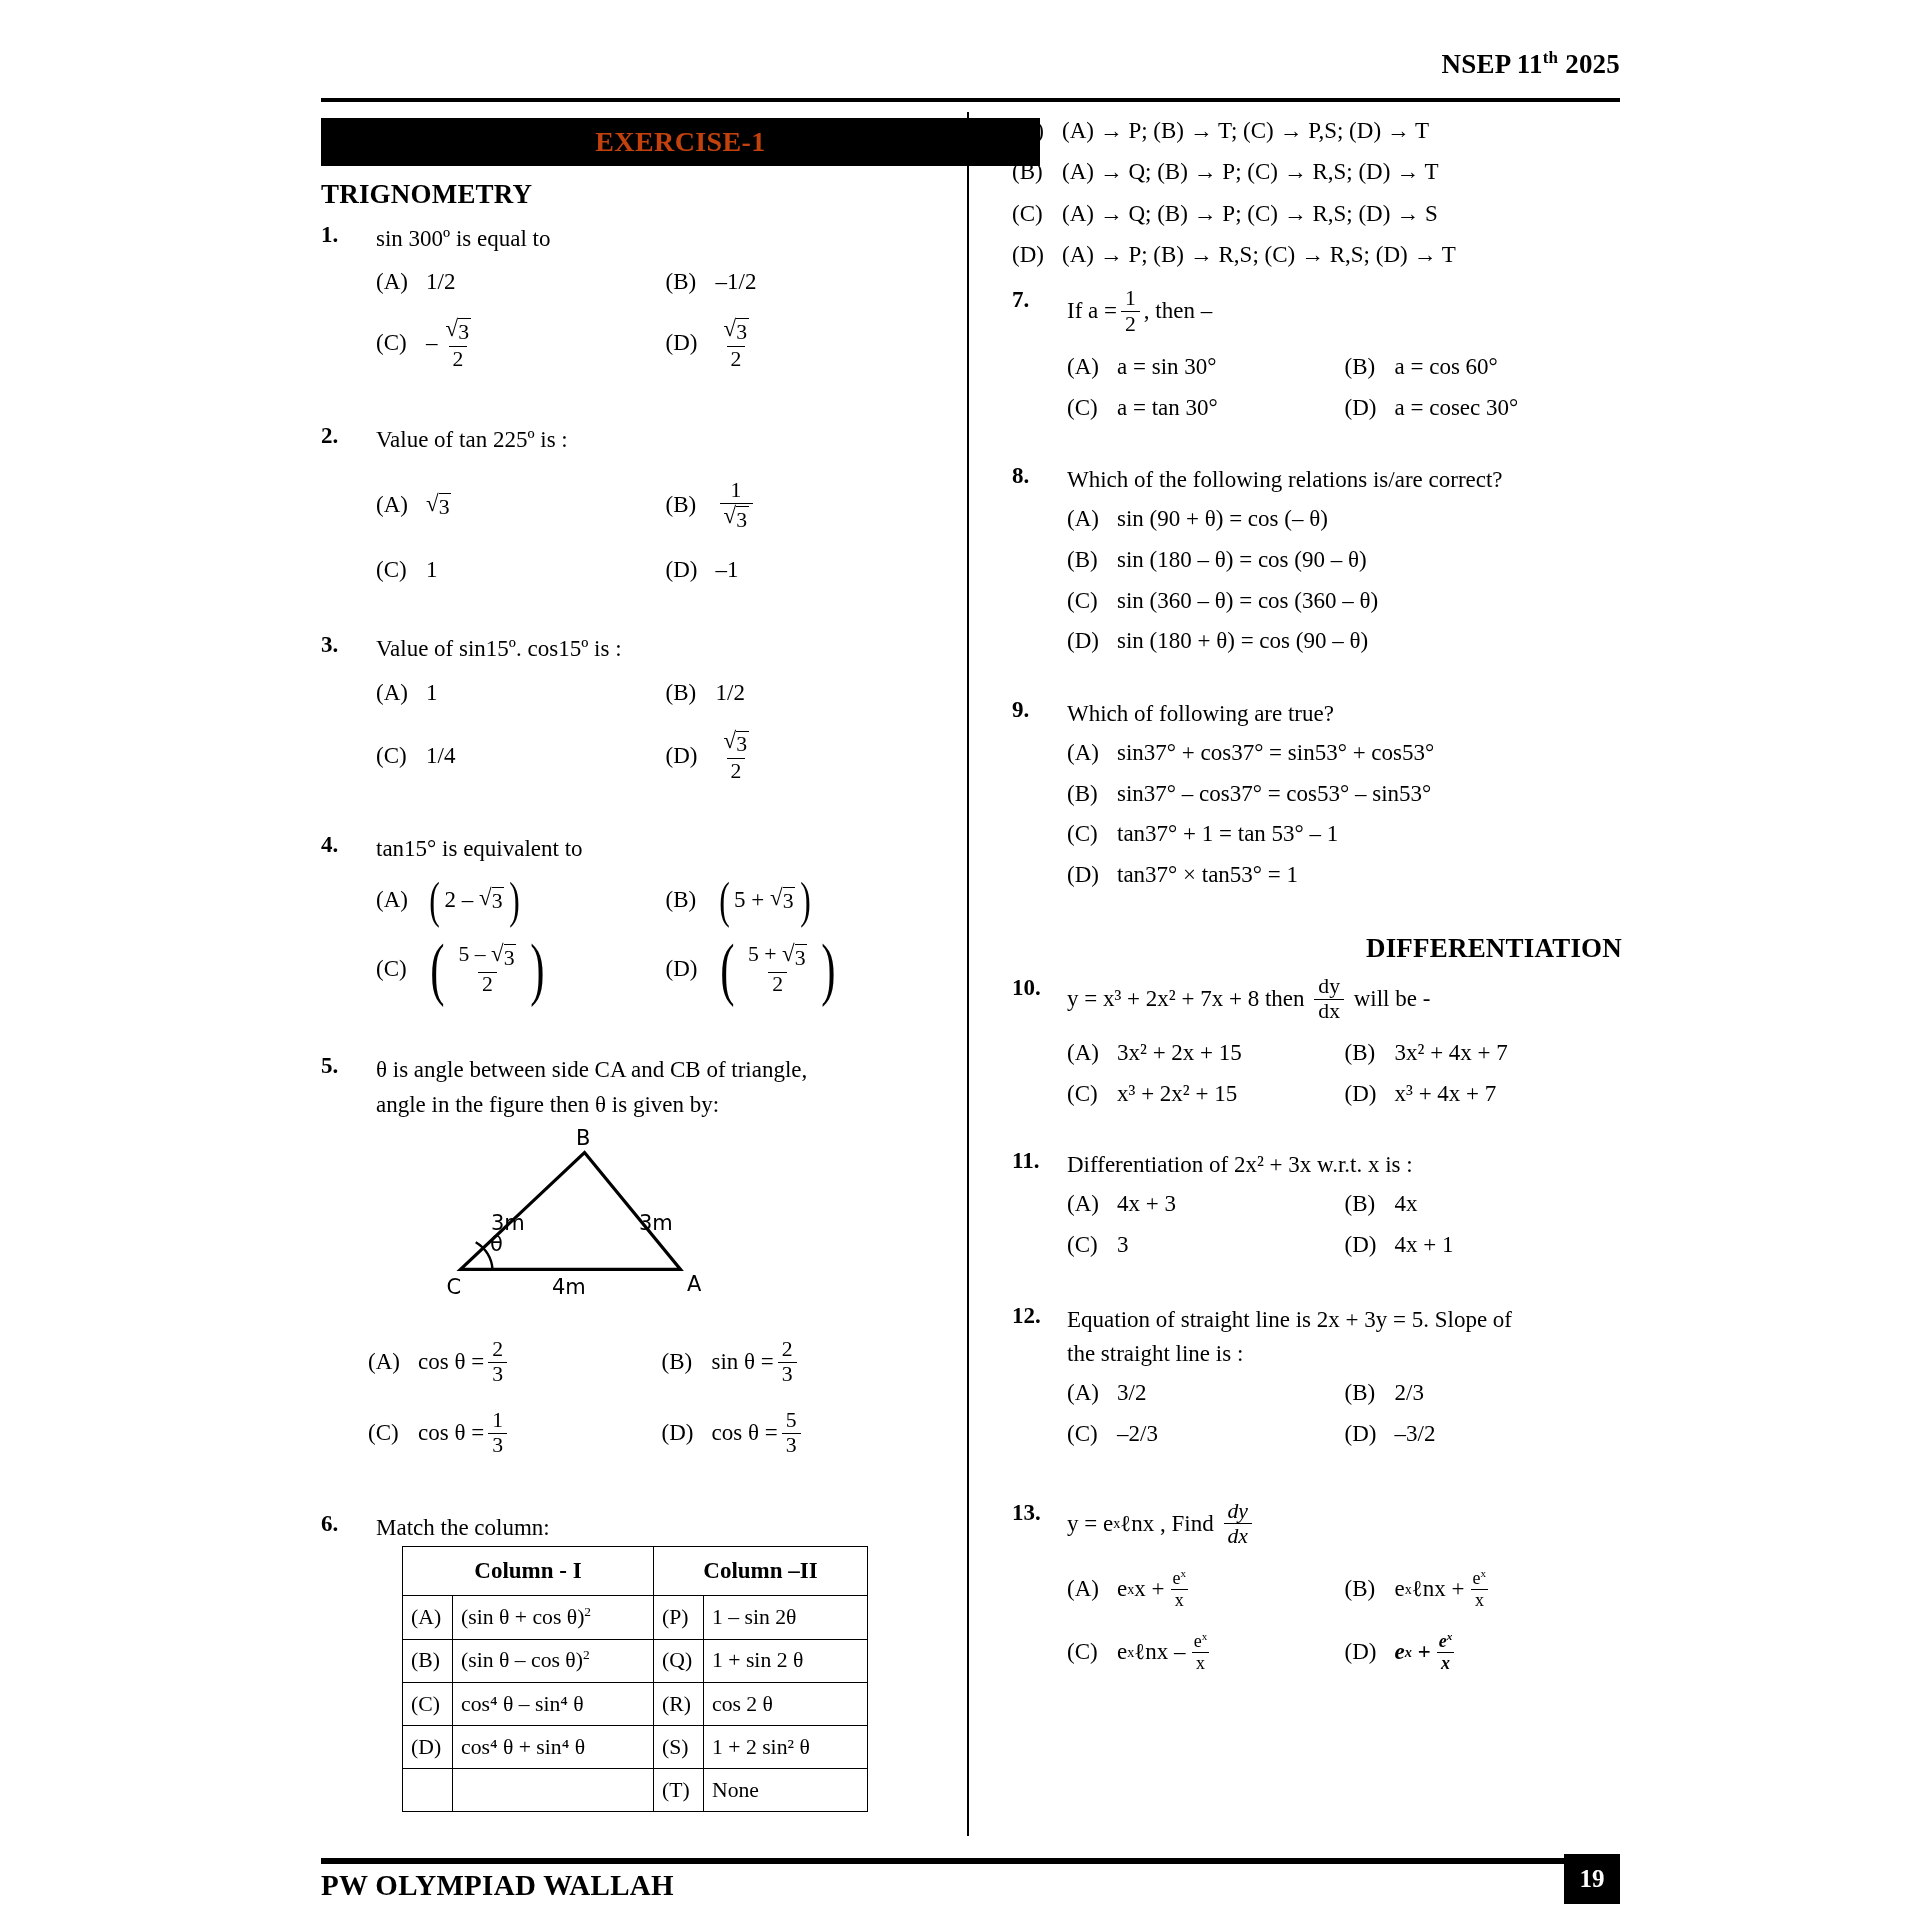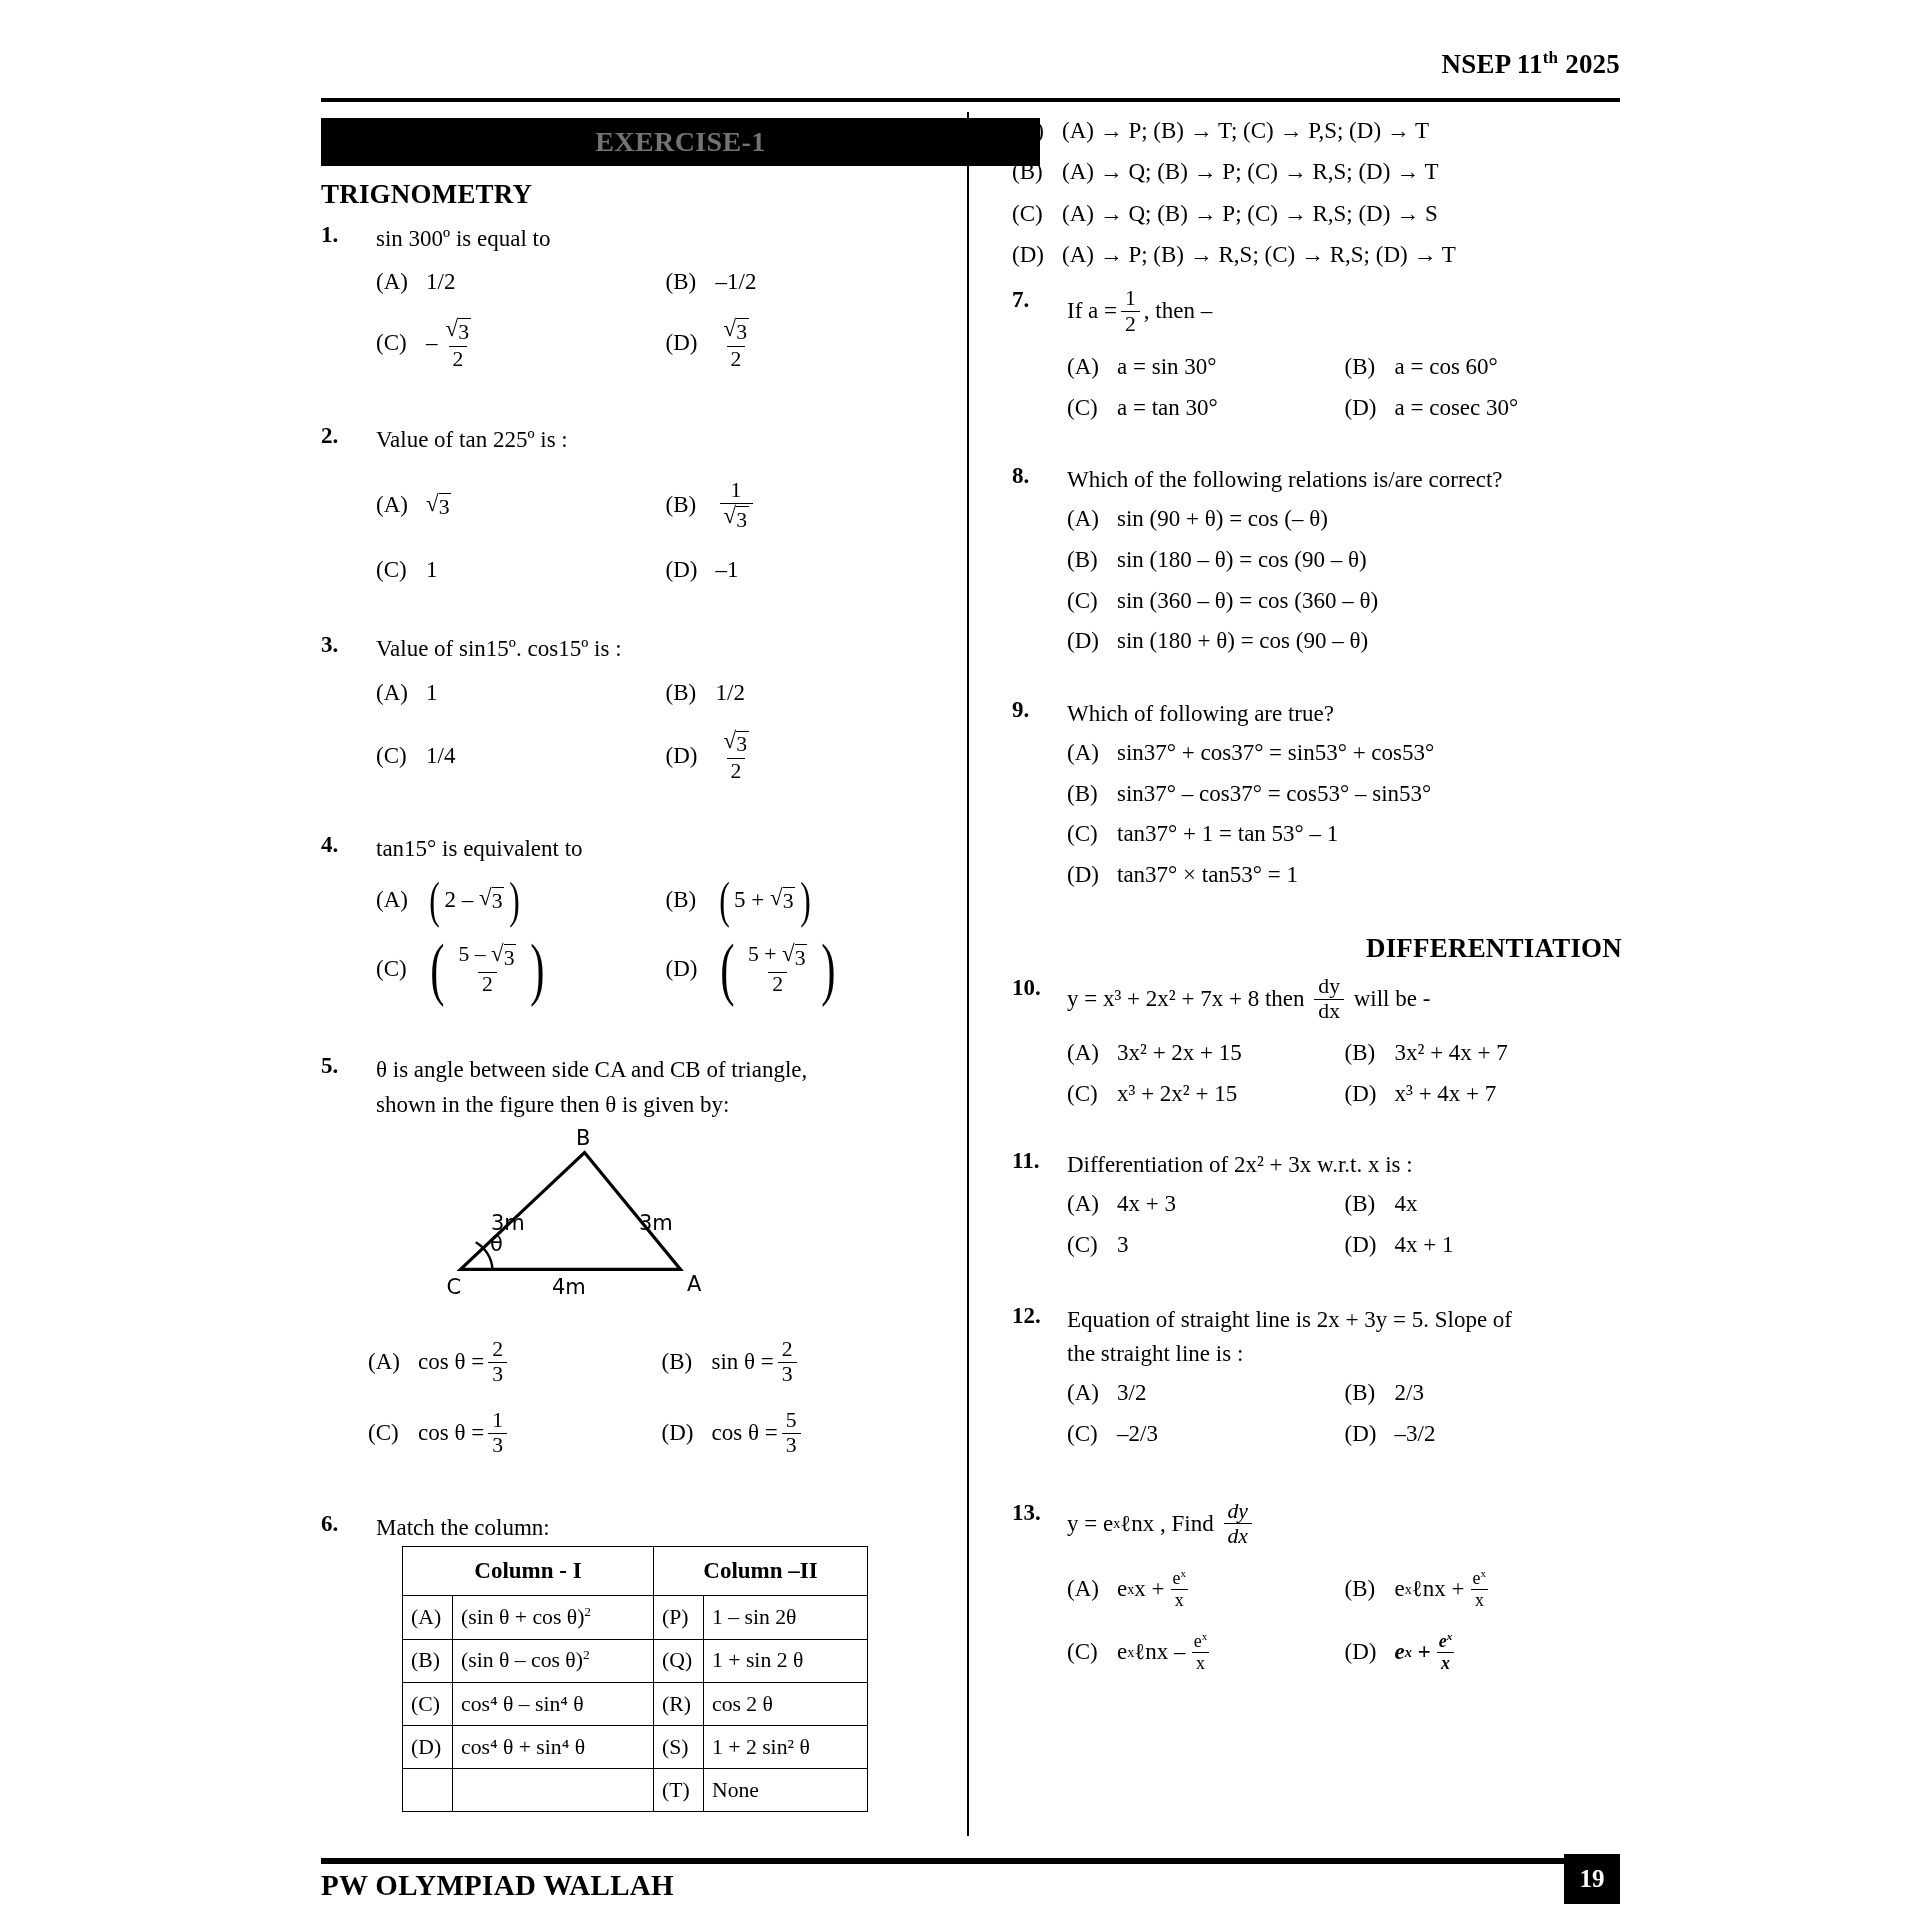--- a/index.html
+++ b/index.html
@@ -38,21 +38,21 @@
     display:flex; align-items:center; justify-content:center;
   }
 
   
   .col-div { position:absolute; left:967px; top:112px; width:2.4px; height:1724px; background:#000; }
   .colL { position:absolute; left:321px; top:112px; width:634px; }
   .colR { position:absolute; left:1012px; top:112px; width:610px; }
 
   
   .ex-banner {
-    background:#000; color:#737373; text-align:center;
+    background:#000; color:#c2410c; text-align:center;
     font-size:28px; font-weight:bold; letter-spacing:0.4px;
     padding:7.2px 0 8.8px 0; width:719px; margin:6.4px 0 0 0;
   }
   .sec-head {
     font-size:27px; font-weight:bold; margin:13px 0 11.2px 0; letter-spacing:0.2px;
   }
   .grey-banner {
     background:#bfbfbf; color:#000; text-align:center;
     font-size:25px; font-weight:bold; letter-spacing:0.2px;
     padding:6.4px 0 7.2px 0; width:606px;
@@ -313,21 +313,21 @@
             </span>
           </div>
         </div>
       </div>
     </div>
 
     <div class="q" style="margin-top:53px;">
       <div class="qnum">5.</div>
       <div class="qbody">
         <div class="qtext">θ is angle between side CA and CB of triangle,</div>
-        <div class="qtext">shown in the figure then θ is given by:</div>
+        <div class="qtext">angle in the figure then θ is given by:</div>
 
         <div class="fig">
           <svg width="321" height="160" viewBox="0 0 400 200">
             <path d="M 200 22 L 320 168 L 45 168 Z" fill="none" stroke="#000" stroke-width="4"></path>
             <path d="M 85 168 A 42 42 0 0 0 64 134" fill="none" stroke="#000" stroke-width="3"></path>
           </svg>
           <span class="lbl" style="left:152px; top:-11.2px;">B</span>
           <span class="lbl" style="left:22.5px; top:138px;">C</span>
           <span class="lbl" style="left:263px; top:135px;">A</span>
           <span class="lbl" style="left:67px; top:74px;">3m</span>

